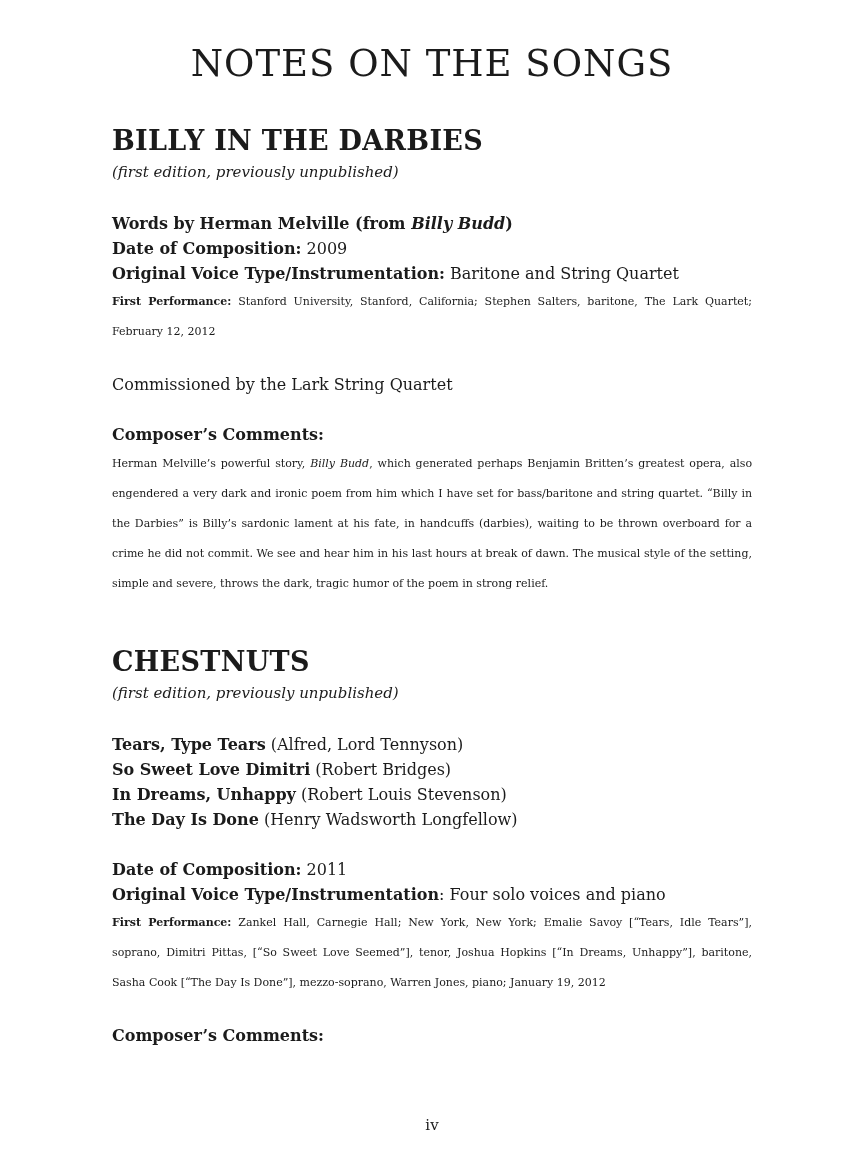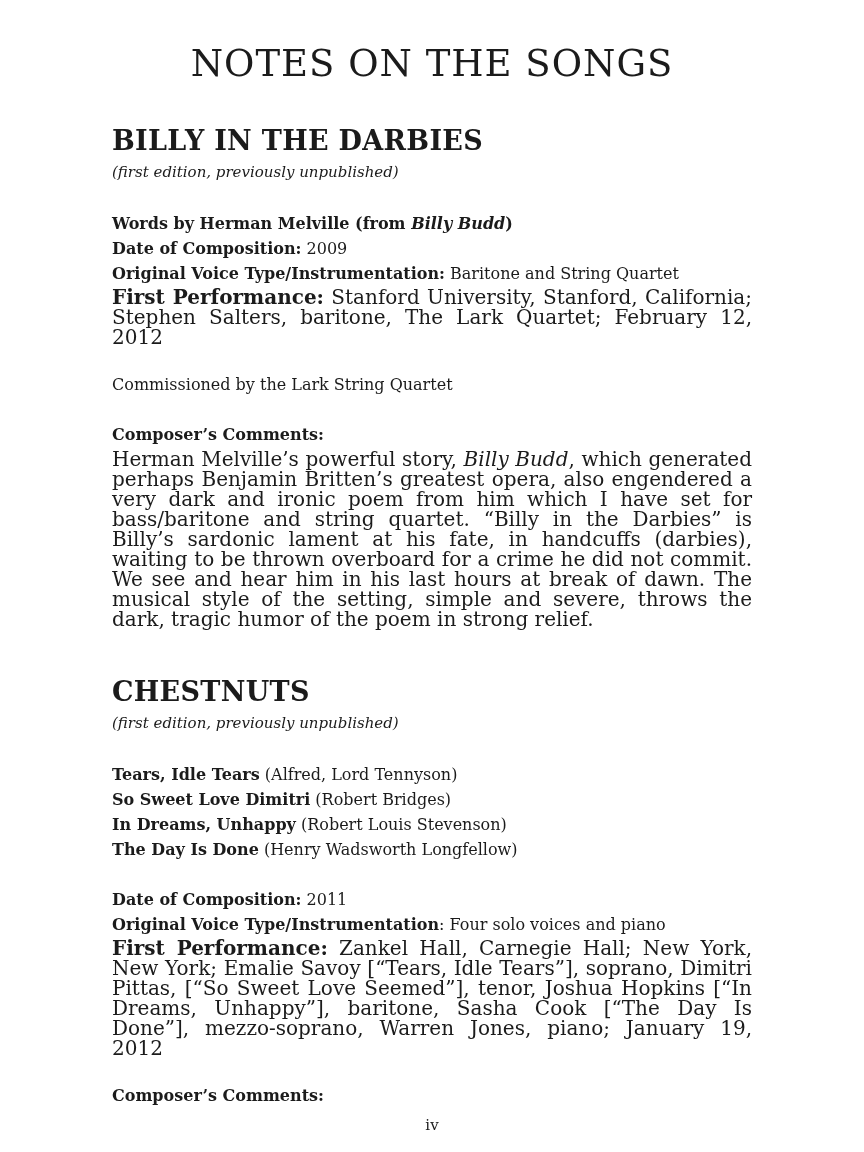--- a/index.html
+++ b/index.html
@@ -33,22 +33,22 @@
     font-size: 15px;
     margin: 6px 0 0 0;
     line-height: 20px;
   }
   .line {
     font-size: 16px;
     line-height: 25px;
     margin: 0;
   }
   .para {
-    font-size: 20px;
-    line-height: 20px;
+    font-size: 11px;
+    line-height: 30px;
     margin: 1px 0 0 0;
     text-align: justify;
   }
   .b { font-weight: 700; }
   .i { font-style: italic; }
   .mt-xs { margin-top: 2px; }
   .mt-sm { margin-top: 25px; }
   .mt-md { margin-top: 29px; }
   .mt-lg { margin-top: 47px; }
   .page-number {
@@ -82,21 +82,21 @@
 
     <p class="line mt-sm b">Composer’s Comments:</p>
 
     <p class="para mt-xs"><span>Herman Melville’s powerful story, </span><span class="i">Billy Budd</span><span>, which generated perhaps Benjamin Britten’s greatest opera, also engendered a very dark and ironic poem from him which I have set for bass/baritone and string quartet. “Billy in the Darbies” is Billy’s sardonic lament at his fate, in handcuffs (darbies), waiting to be thrown overboard for a crime he did not commit. We see and hear him in his last hours at break of dawn. The musical style of the setting, simple and severe, throws the dark, tragic humor of the poem in strong relief.</span></p>
   </section>
 
   <section class="mt-lg">
     <h2 class="section-heading">CHESTNUTS</h2>
     <div class="subtitle">(first edition, previously unpublished)</div>
 
-    <p class="line mt-md"><span class="b">Tears, Idle Tears</span><span> (Alfred, Lord Tennyson)</span></p>
+    <p class="line mt-md"><span class="b">Tears, Type Tears</span><span> (Alfred, Lord Tennyson)</span></p>
     <p class="line"><span class="b">So Sweet Love Dimitri</span><span> (Robert Bridges)</span></p>
     <p class="line"><span class="b">In Dreams, Unhappy</span><span> (Robert Louis Stevenson)</span></p>
     <p class="line"><span class="b">The Day Is Done</span><span> (Henry Wadsworth Longfellow)</span></p>
 
     <p class="line mt-sm"><span class="b">Date of Composition:</span><span> 2011</span></p>
 
     <p class="line"><span class="b">Original Voice Type/Instrumentation</span><span>: Four solo voices and piano</span></p>
 
     <p class="para"><span class="b">First Performance:</span><span> Zankel Hall, Carnegie Hall; New York, New York; Emalie Savoy [“Tears, Idle Tears”], soprano, Dimitri Pittas, [“So Sweet Love Seemed”], tenor, Joshua Hopkins [“In Dreams, Unhappy”], baritone, Sasha Cook [“The Day Is Done”], mezzo-soprano, Warren Jones, piano; January 19, 2012</span></p>
 

